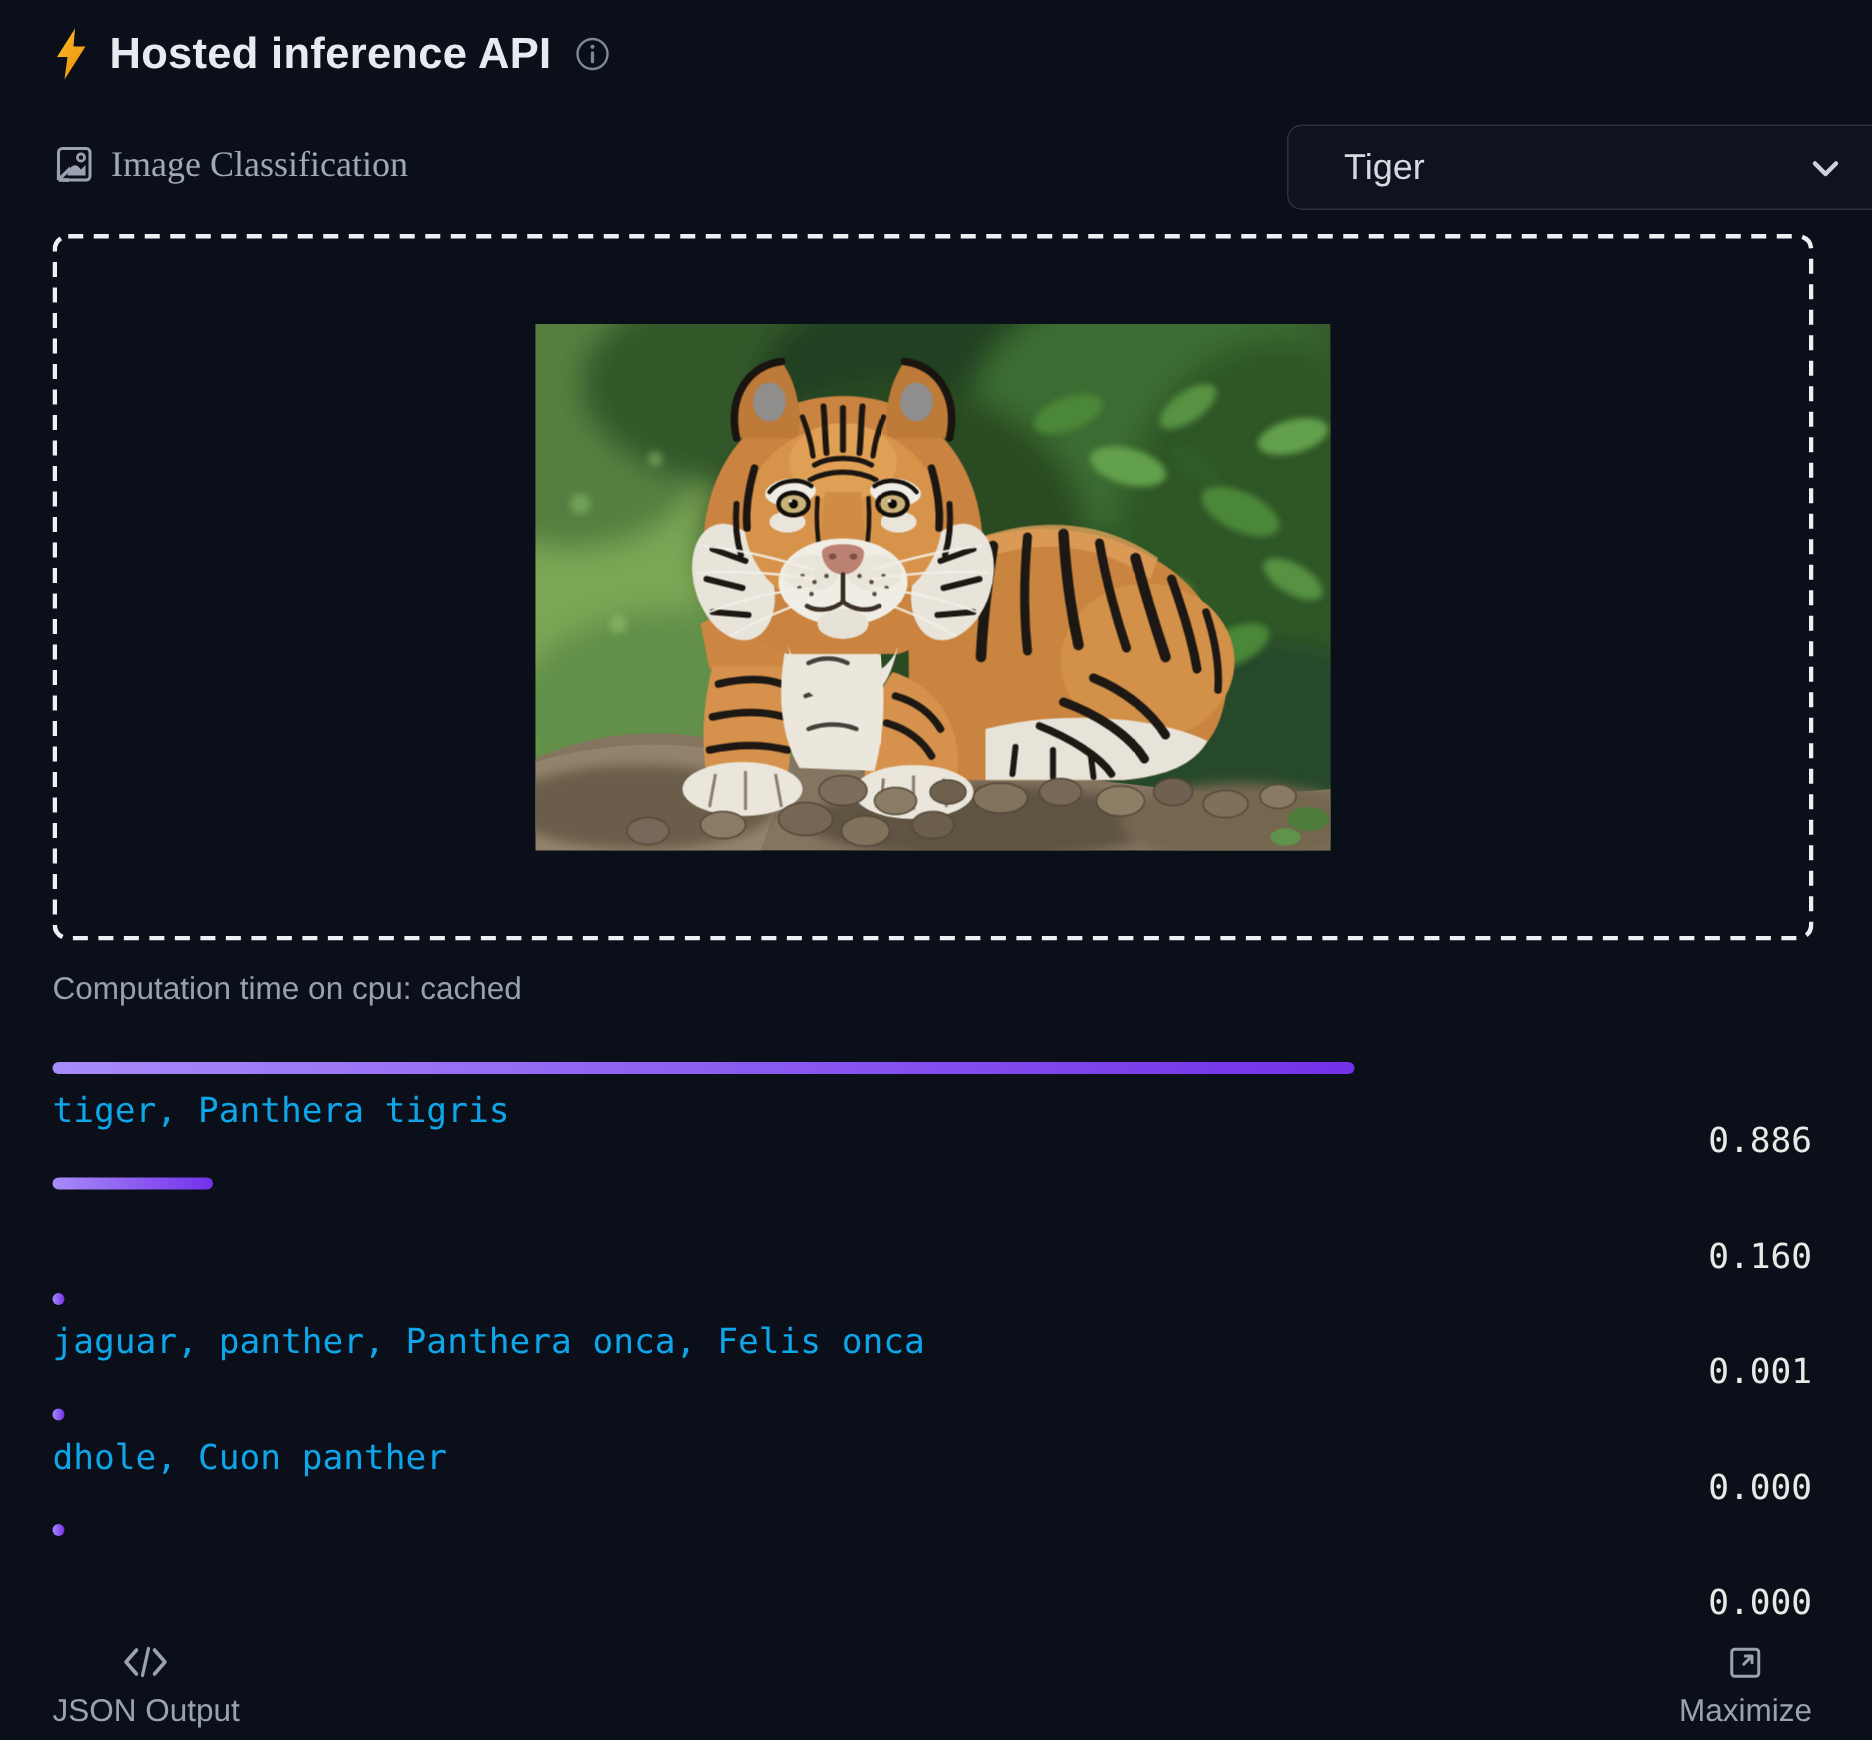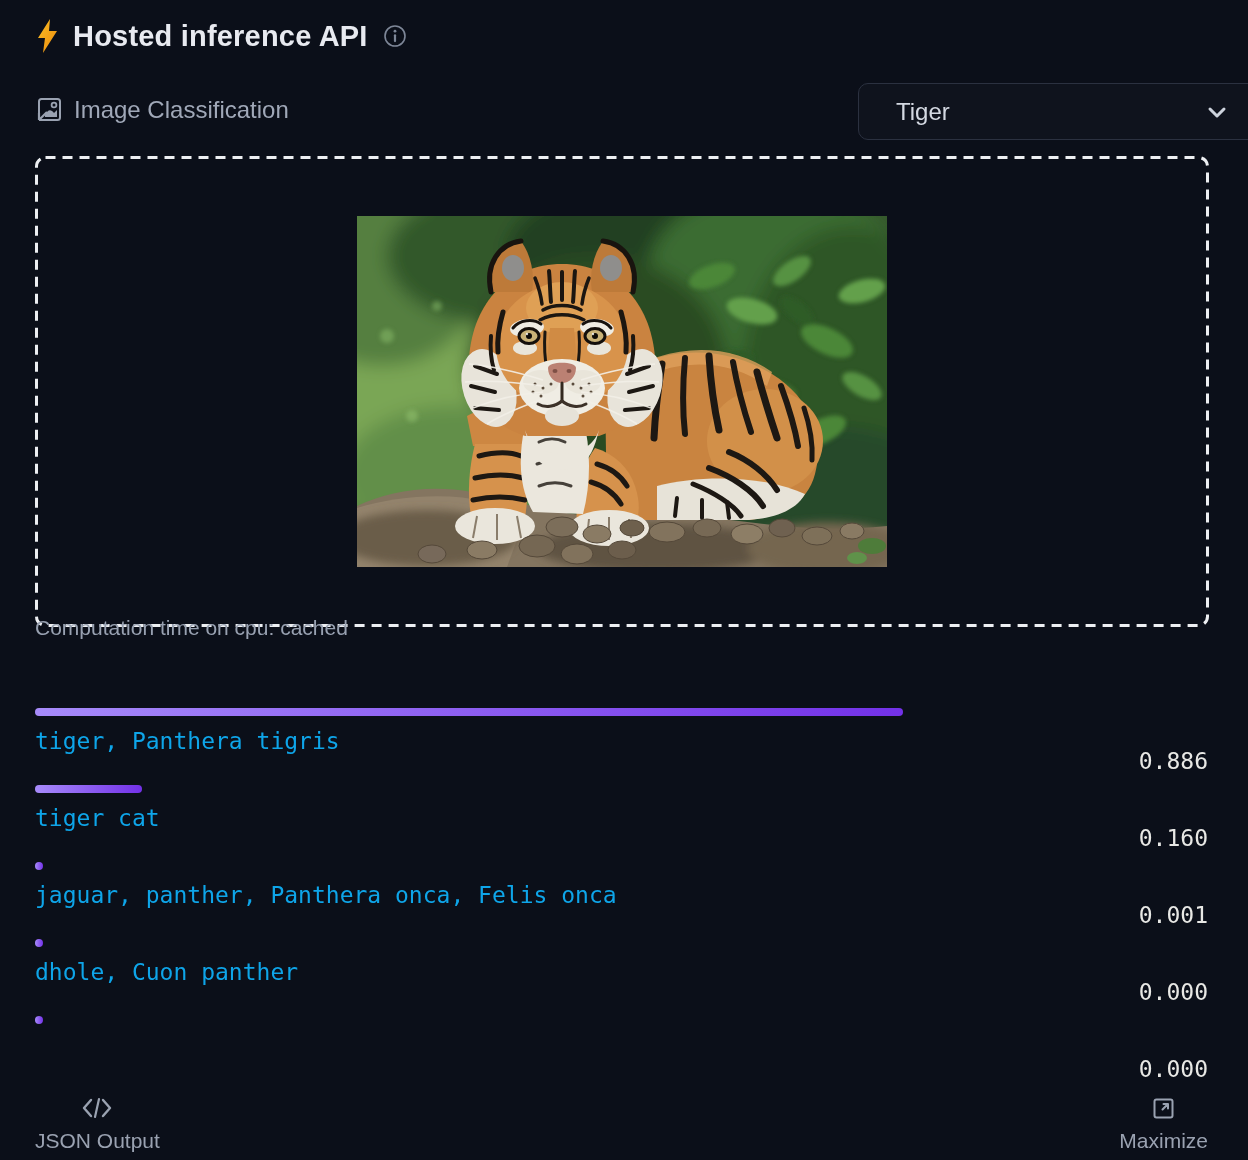--- a/index.html
+++ b/index.html
@@ -12,21 +12,21 @@
   }
   .mono{font-family:"DejaVu Sans Mono","Liberation Mono",monospace;}
 
   
   .header{position:absolute;left:35px;top:18px;display:flex;align-items:center;gap:13px;}
   .title{font-size:29px;font-weight:700;color:#e8eaf0;letter-spacing:.2px;}
   .bolt{width:25px;height:36px;}
   .info{width:24px;height:24px;margin-left:2px;cursor:pointer;}
 
   
-  .task-row{position:absolute;left:35px;top:96px;display:flex;align-items:center;gap:11px;}
+  .task-row{position:absolute;left:35px;top:96px;display:flex;align-items:center;gap:11px;font-family:Liberation Serif, serif;}
   .task-label{font-size:24px;color:#a0a8b8;}
   .task-icon{width:28px;height:28px;}
 
   
   .model-select{
     position:absolute;left:858px;top:83px;width:400px;height:57px;
     box-sizing:border-box;border:1px solid #2b3140;border-radius:10px;
     background:#0f131d;display:flex;align-items:center;justify-content:space-between;
     padding:0 26px 0 37px;cursor:pointer;
   }
@@ -34,21 +34,21 @@
   .chev{width:28px;height:28px;}
 
   
   .dropzone{position:absolute;left:35px;top:156px;width:1174px;height:471px;
     display:flex;align-items:center;justify-content:center;cursor:pointer;}
   .dropzone .dash-border{position:absolute;inset:0;width:100%;height:100%;}
   .preview{width:530px;height:351px;position:relative;}
   .preview svg{display:block;width:530px;height:351px;}
 
   
-  .comp-time{position:absolute;left:35px;top:616px;font-size:21px;color:#98a1b1;}
+  .comp-time{position:absolute;left:35px;top:648px;font-size:21px;color:#98a1b1;}
 
   
   .results{position:absolute;left:35px;top:704px;width:1173px;}
   .result-row{position:relative;height:56px;margin-bottom:21px;}
   .bar{height:8px;border-radius:4px;margin-top:4px;
        background:linear-gradient(90deg,#a78bfa 0%,#7331e8 100%);}
   .row-label{margin-top:12px;font-size:23px;color:#0ea5e9;white-space:pre;}
   .row-value{position:absolute;right:0;top:2px;font-size:23px;color:#e8e8e5;line-height:30px;margin-top:36px;}
 
   
@@ -319,21 +319,20 @@
 <div class="comp-time">Computation time on cpu: cached</div>
 
 <div class="results">
   <div class="result-row">
     <div class="bar" style="width: 868.28px;"></div>
     <div class="row-label mono">tiger, Panthera tigris</div>
     <div class="row-value mono">0.886</div>
   </div>
   <div class="result-row">
     <div class="bar" style="width: 106.82px;"></div>
-    <div class="row-label mono">tiger cat</div>
     <div class="row-value mono">0.160</div>
   </div>
   <div class="result-row">
     <div class="bar" style="width: 8px;"></div>
     <div class="row-label mono">jaguar, panther, Panthera onca, Felis onca</div>
     <div class="row-value mono">0.001</div>
   </div>
   <div class="result-row">
     <div class="bar" style="width: 8px;"></div>
     <div class="row-label mono">dhole, Cuon panther</div>

